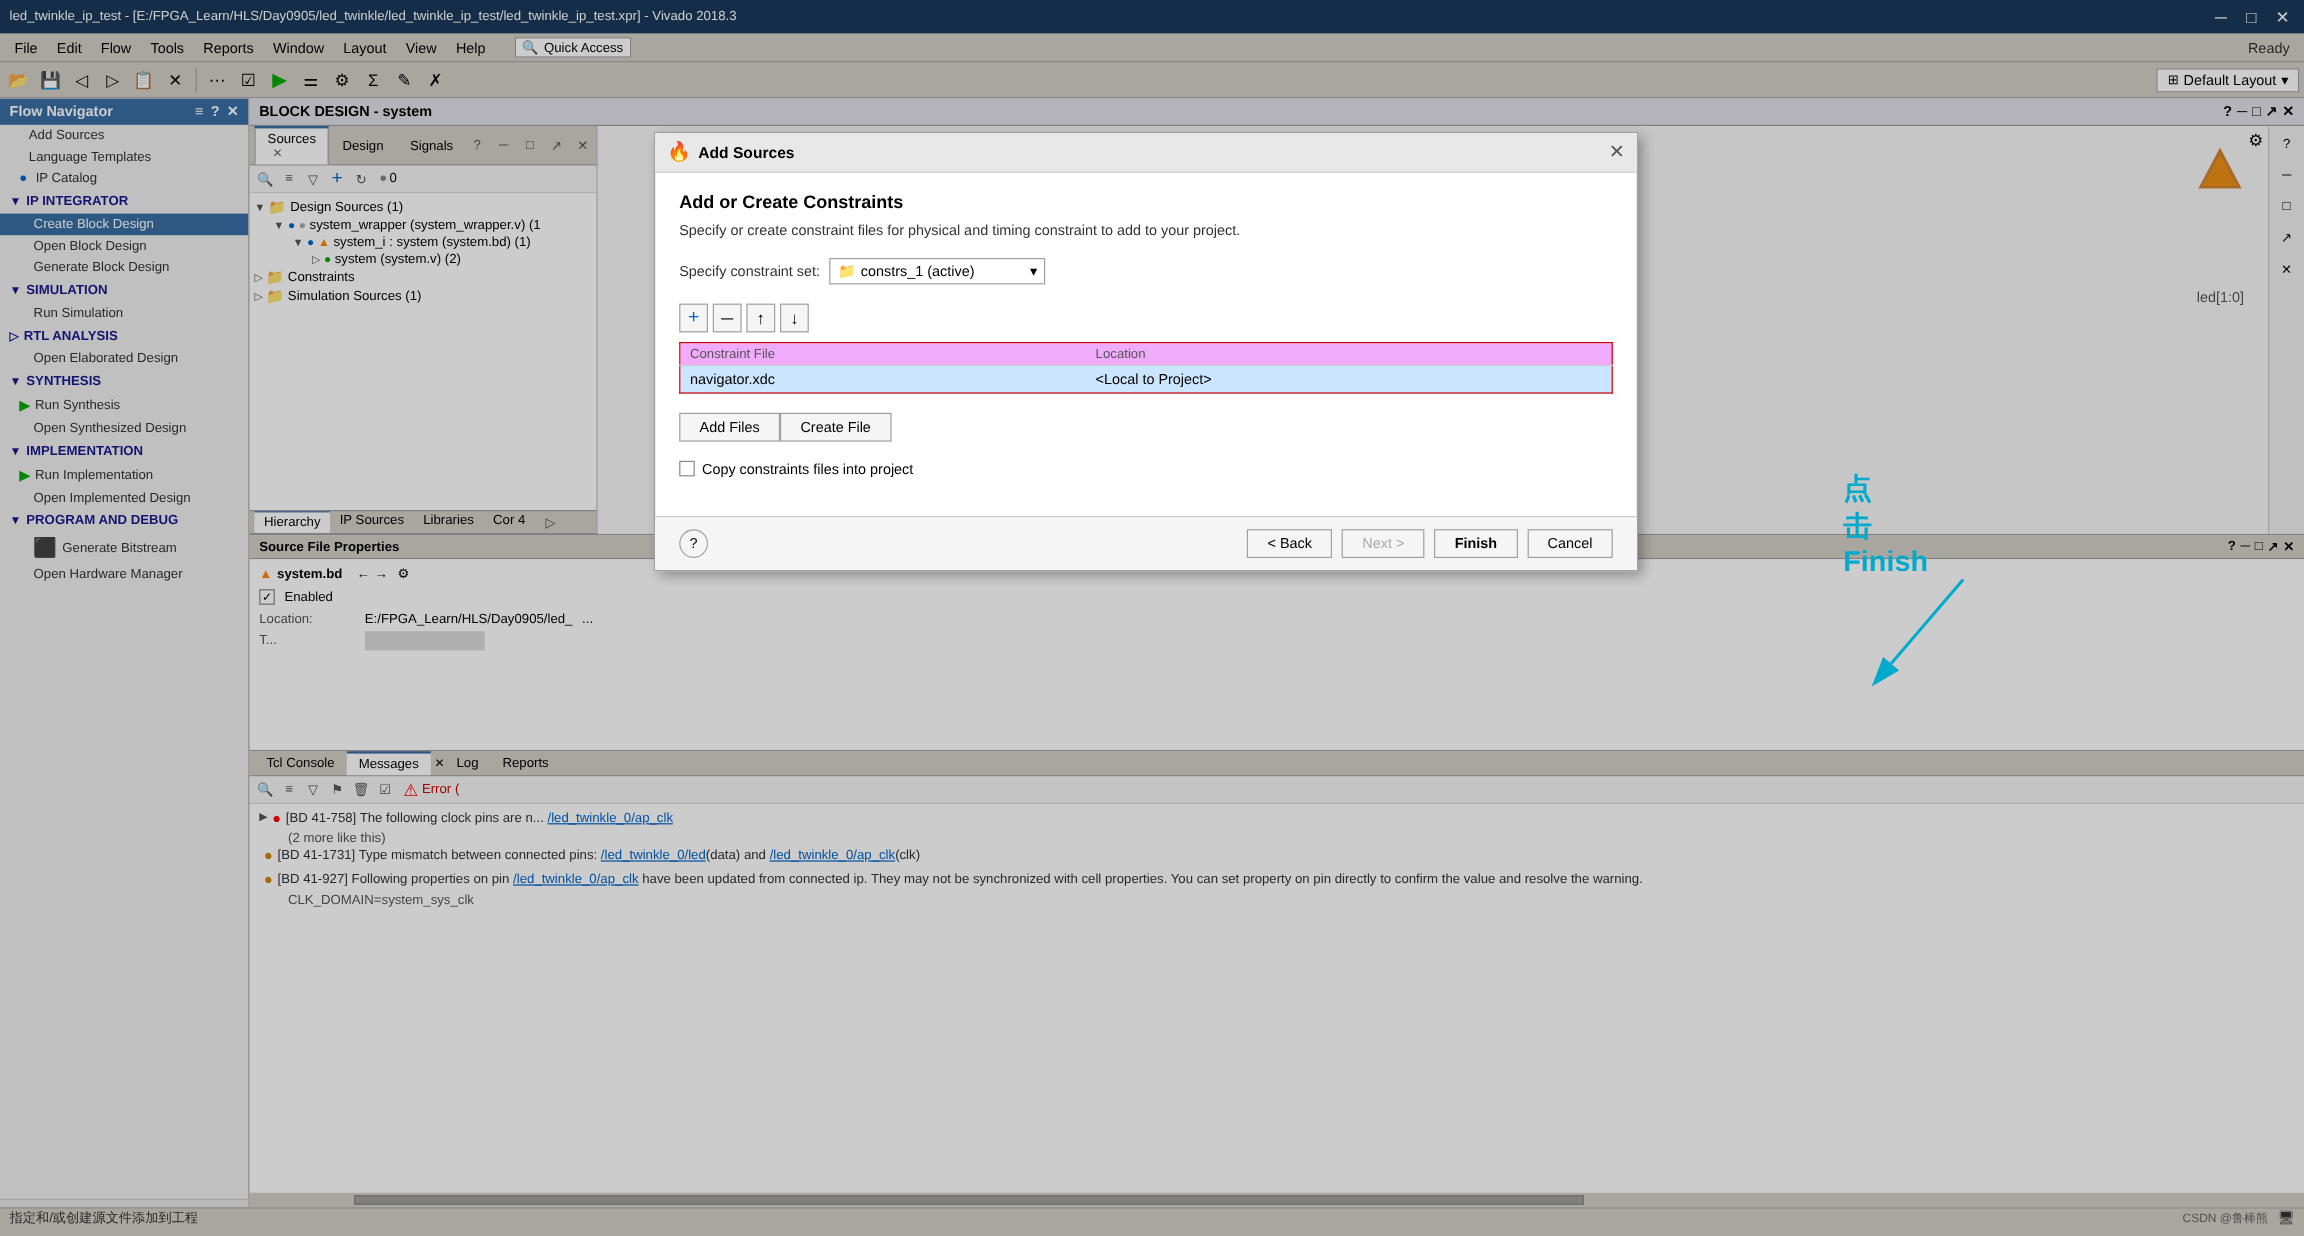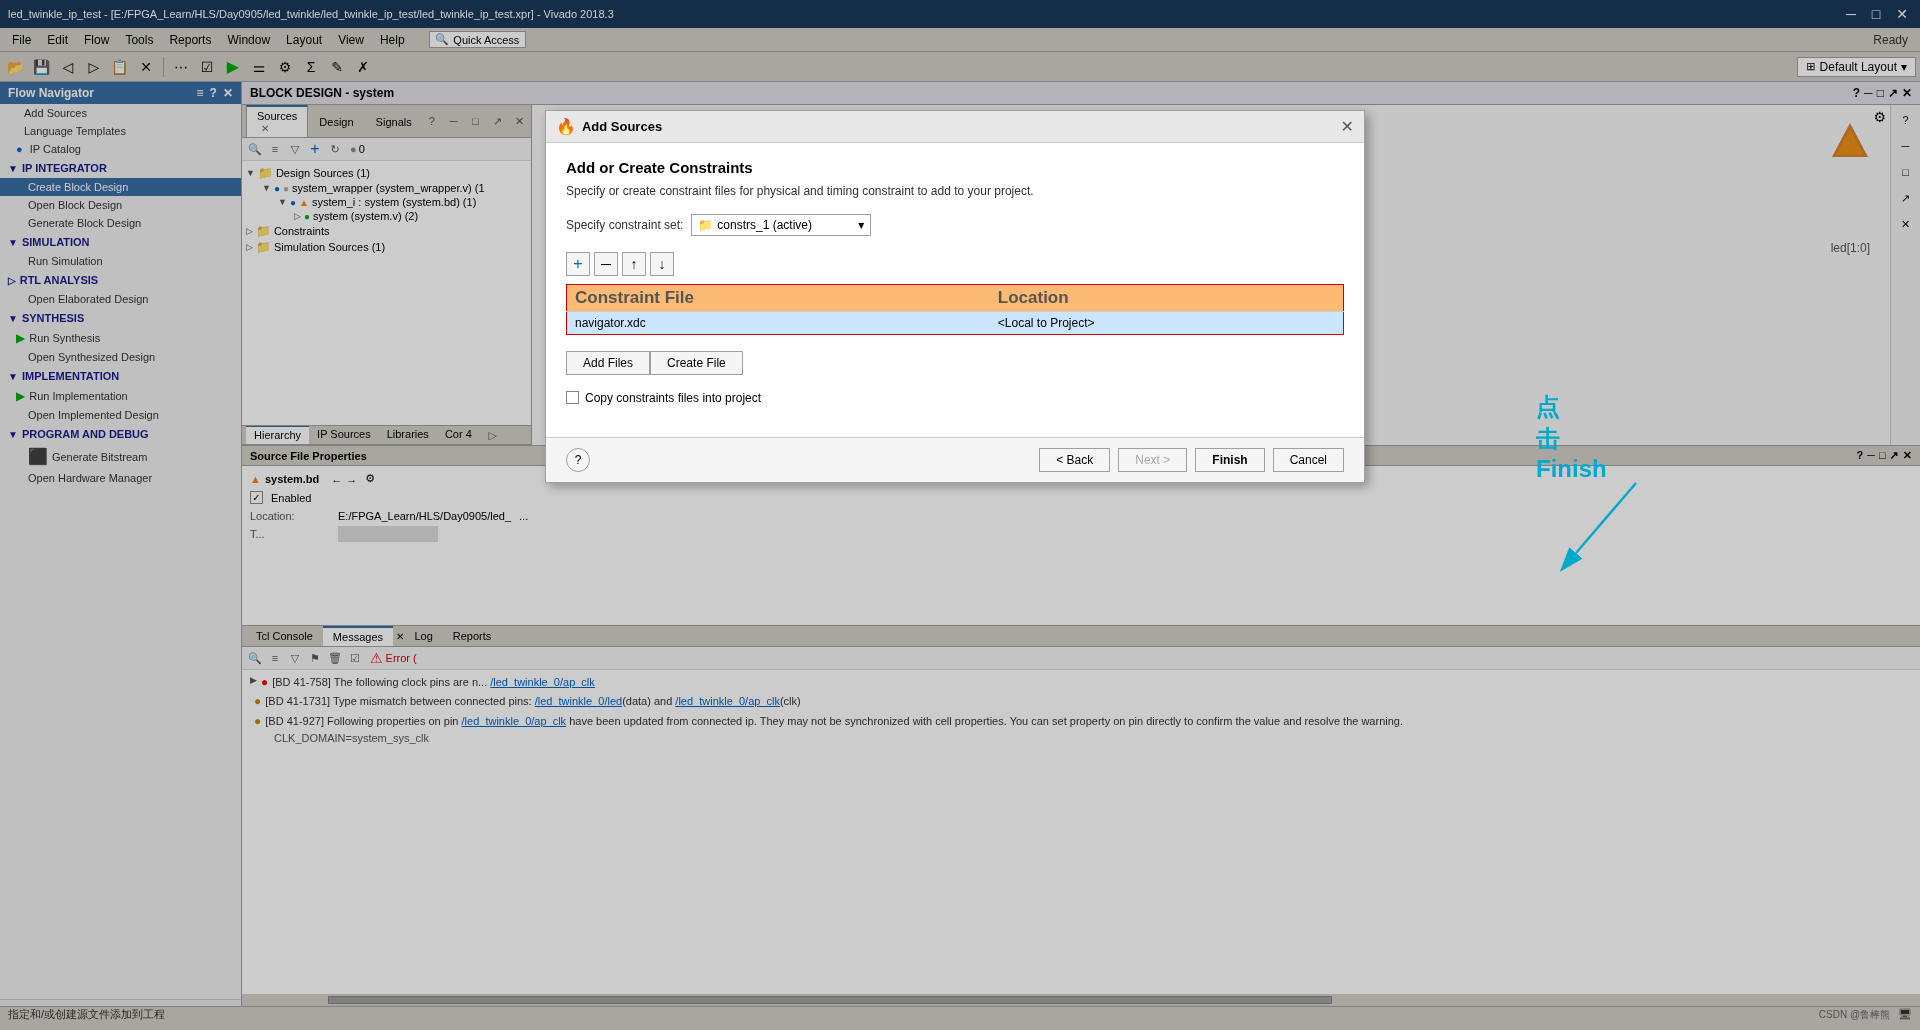--- a/index.html
+++ b/index.html
@@ -20,21 +20,21 @@
     #toolbar { background: #d4d0c8; height: 30px; display: flex; align-items: center; padding: 0 4px; gap: 2px; border-bottom: 1px solid #a0a0a0; }
     .tb-btn { width: 24px; height: 24px; display: flex; align-items: center; justify-content: center; cursor: pointer; border: 1px solid transparent; font-size: 14px; }
     .tb-sep { width: 1px; height: 20px; background: #a0a0a0; margin: 0 3px; }
     .tb-green { color: #00aa00; font-size: 16px; }
     .tb-layout-btn { background: white; border: 1px solid #a0a0a0; padding: 2px 8px; display: flex; align-items: center; gap: 4px; cursor: pointer; margin-left: auto; font-size: 12px; }
 
     
     #main { display: flex; height: calc(1030px - 28px - 24px - 30px - 24px); }
 
     
-    #flow-nav { width: 242px; background: #f0f0f0; border-right: 1px solid #a0a0a0; display: flex; flex-direction: column; overflow: hidden; }
+    #flow-nav { width: 208px; background: #f0f0f0; border-right: 1px solid #a0a0a0; display: flex; flex-direction: column; overflow: hidden; }
     #flow-nav-header { background: #3a6ea5; color: white; padding: 4px 8px; display: flex; align-items: center; justify-content: space-between; font-weight: bold; font-size: 12px; }
     #flow-nav-content { flex: 1; overflow-y: auto; }
     .nav-item { padding: 3px 8px 3px 24px; cursor: pointer; font-size: 11px; color: #333; }
     .nav-item.active { background: #3a6ea5; color: white; }
     .nav-item.has-play { padding-left: 16px; display: flex; align-items: center; gap: 4px; }
     .play-icon { color: #00aa00; font-size: 12px; }
     .nav-section-label { padding: 4px 8px; font-weight: bold; font-size: 11px; color: #1a1a8c; cursor: pointer; display: flex; align-items: center; gap: 4px; }
     .chevron { font-size: 10px; }
     .nav-status-bar { padding: 3px 8px; font-size: 11px; color: #555; background: #e8e8e8; border-top: 1px solid #ccc; }
 
@@ -114,21 +114,21 @@
     #modal-close { cursor: pointer; font-size: 16px; color: #555; }
     #modal-body { padding: 16px 20px; }
     .modal-section-title { font-size: 15px; font-weight: bold; margin-bottom: 8px; }
     .modal-description { font-size: 12px; color: #333; margin-bottom: 16px; }
     .modal-row { display: flex; align-items: center; gap: 8px; margin-bottom: 16px; }
     .modal-label { font-size: 12px; color: #333; }
     .modal-select { display: flex; align-items: center; gap: 4px; border: 1px solid #a0a0a0; padding: 3px 6px; background: white; cursor: pointer; font-size: 12px; min-width: 180px; }
     .modal-toolbar { display: flex; gap: 4px; margin-bottom: 8px; }
     .modal-tb-btn { width: 24px; height: 24px; display: flex; align-items: center; justify-content: center; border: 1px solid #a0a0a0; background: #f5f5f5; cursor: pointer; font-size: 14px; }
     .modal-table { width: 100%; border: 1px solid #cc0000; border-collapse: collapse; background: white; margin-bottom: 16px; }
-    .modal-table th { background: #fdba74; border-bottom: 1px solid #ccc; padding: 3px 8px; font-size: 17px; text-align: left; font-weight: bold; color: #555; }
+    .modal-table th { background: #f0abfc; border-bottom: 1px solid #ccc; padding: 3px 8px; font-size: 11px; text-align: left; font-weight: normal; color: #555; }
     .modal-table td { padding: 4px 8px; font-size: 12px; border: none; }
     .modal-table tr.selected { background: #cce5ff; }
     .modal-bottom-btns { display: flex; gap: 0; margin-bottom: 16px; align-items: flex-end; }
     .modal-btn { padding: 4px 16px; border: 1px solid #a0a0a0; background: #f5f5f5; cursor: pointer; font-size: 12px; }
     .modal-checkbox-row { display: flex; align-items: flex-start; gap: 6px; margin-bottom: 16px; font-size: 12px; }
     #modal-footer { padding: 10px 20px; border-top: 1px solid #ccc; display: flex; align-items: center; justify-content: space-between; background: #f5f5f5; }
     .modal-footer-btns { display: flex; gap: 8px; align-items: center; }
     .modal-footer-btn { padding: 4px 16px; border: 1px solid #a0a0a0; background: #f5f5f5; cursor: pointer; font-size: 12px; }
     .modal-footer-btn.disabled { color: #aaa; cursor: default; }
     .modal-help-btn { width: 24px; height: 24px; border-radius: 50%; border: 1px solid #a0a0a0; display: flex; align-items: center; justify-content: center; cursor: pointer; font-size: 12px; background: #f5f5f5; }
@@ -439,20 +439,21 @@
       </div>
       <div id="console-content" style="flex:1; overflow-y:auto; background:white; padding:4px 8px; font-size:11px;">
 
         <div class="msg-row">
           <span class="msg-expand">▶</span>
           <span class="msg-icon-err">●</span>
           <div class="msg-text">
             [BD 41-758] The following clock pins are n... <span class="msg-link">/led_twinkle_0/ap_clk</span>
           </div>
         </div>
+        <div class="msg-indent">(2 more like this)</div>
 
         <div class="msg-row">
           <span class="msg-expand"> </span>
           <span class="msg-icon-warn">●</span>
           <div class="msg-text">
             [BD 41-1731] Type mismatch between connected pins: <span class="msg-link">/led_twinkle_0/led</span>(data) and <span class="msg-link">/led_twinkle_0/ap_clk</span>(clk)
           </div>
         </div>
 
         <div class="msg-row">

